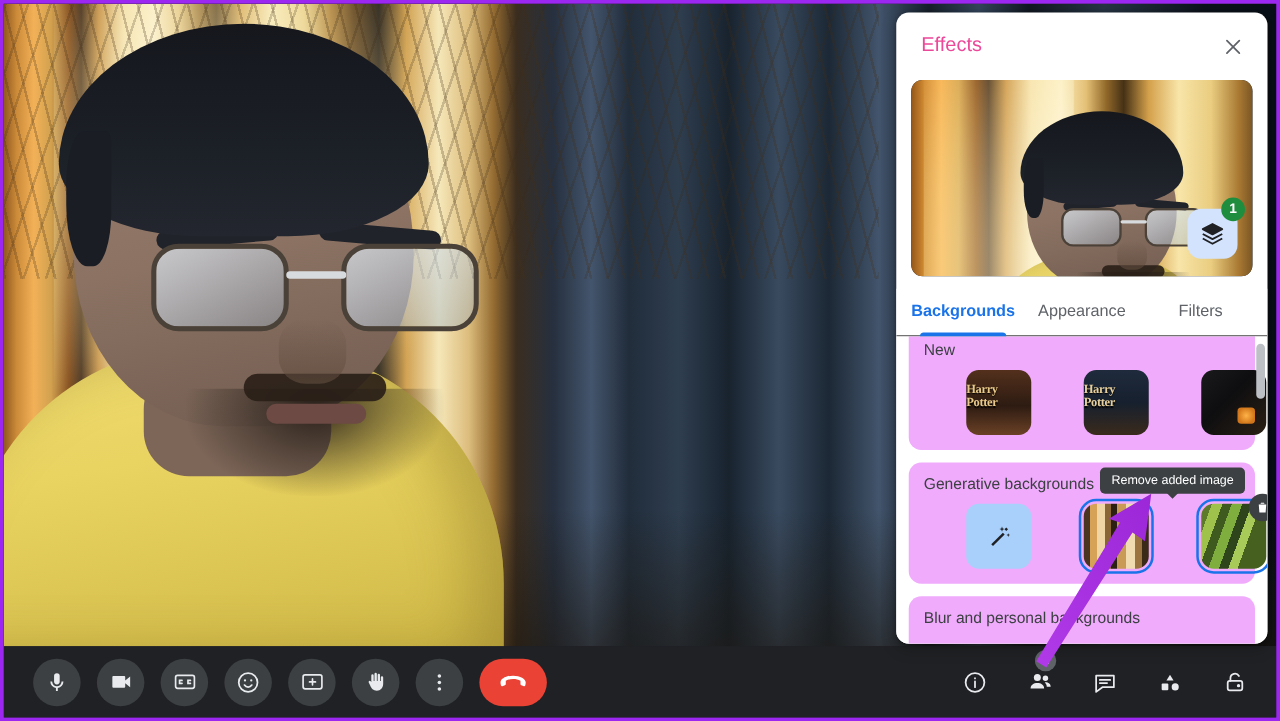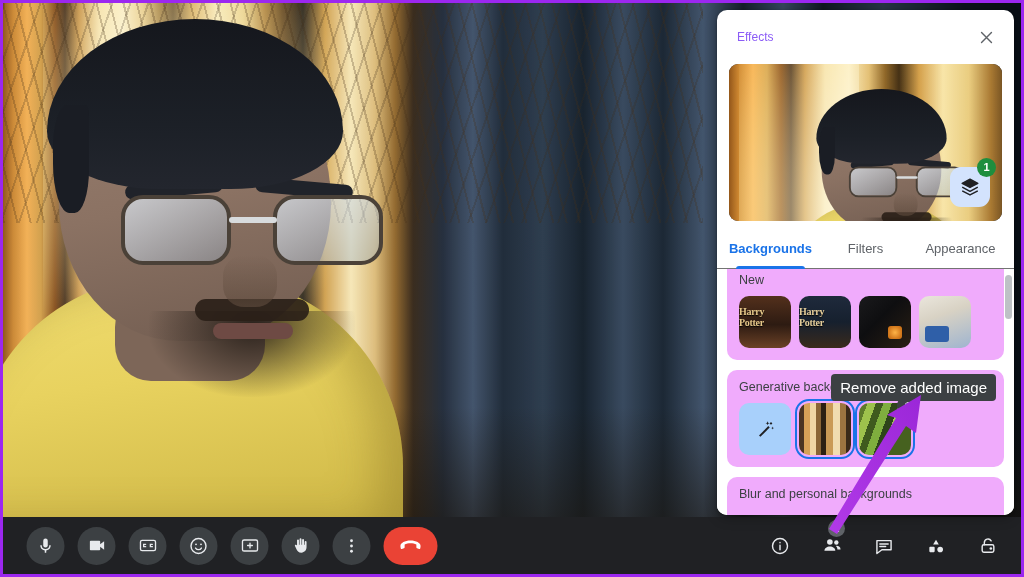--- a/index.html
+++ b/index.html
@@ -163,21 +163,21 @@
   #panel {
     position: absolute; right: 7px; top: 7px; width: 297px; height: 505px;
     background: #fff; border-radius: 10px; overflow: hidden;
     box-shadow: 0 1px 3px rgba(0,0,0,.3), 0 4px 12px rgba(0,0,0,.22);
     display: flex; flex-direction: column;
   }
   #panel-head {
     height: 54px; flex: 0 0 54px; display: flex; align-items: center;
     padding: 0 12px 0 20px;
   }
-  #panel-title { font-size: 12px; color: #8b5cf6; flex: 1; }
+  #panel-title { font-size: 16px; color: #ec4899; flex: 1; }
   #panel-close {
     width: 32px; height: 32px; border-radius: 50%; cursor: pointer;
     display: flex; align-items: center; justify-content: center; color: #5f6368;
   }
   #preview-wrap { padding: 0 12px 10px; flex: 0 0 auto; }
   #preview {
     position: relative; width: 273px; height: 157px; border-radius: 9px;
     overflow: hidden; background: #1b2430;
   }
   #preview .forest { filter: saturate(1.2) contrast(1.05); }
@@ -210,21 +210,21 @@
     background: #fff;
   }
   .section {
     background: #f0abfc; border-radius: 10px; padding: 10px 12px 12px;
     margin-bottom: 10px;
   }
   .section-title { font-size: 12.5px; color: #3c4043; margin-bottom: 9px; }
   .tiles { display: flex; gap: 8px; }
   .tile {
     width: 52px; height: 52px; border-radius: 10px; overflow: hidden;
-    position: relative; cursor: pointer; background: #ccc; flex: 0 0 52px;
+    position: relative; cursor: pointer; background: #ccc; flex: 0 0 52px; margin-left: 34px;
   }
   .tile.sel { outline: 2px solid #1a73e8; outline-offset: 2px; }
   .tile.wand { background: #a8d0fb; display: flex; align-items: center; justify-content: center; }
   .hp {
     background: linear-gradient(180deg, #53301c, #2d1b12 55%, #6b4126);
     display: flex; align-items: flex-start; justify-content: center;
   }
   .hp span {
     font-family: "Liberation Serif", serif; font-size: 10px; font-weight: 700;
     color: #e8c98a; margin-top: 10px; letter-spacing: -.3px;
@@ -260,21 +260,21 @@
       #2e441a 0 38px, #a8ca58 0 45px, #46611f 0 52px);
   }
   .trash-btn {
     position: absolute; right: -8px; top: -8px; width: 22px; height: 22px;
     background: #3c4043; border-radius: 50%; z-index: 6;
     display: flex; align-items: center; justify-content: center; cursor: pointer;
   }
   .tile-holder { position: relative; }
   #tooltip {
     position: absolute; right: 8px; top: 4px; z-index: 12;
-    background: #3c4043; color: #fff; font-size: 15px;
+    background: #3c4043; color: #fff; font-size: 10px;
     padding: 5px 9px; border-radius: 4px; white-space: nowrap; text-align: center;
   }
   #tooltip::after {
     content: ""; position: absolute; left: 50%; bottom: -4px; margin-left: -5px;
     border-left: 5px solid transparent; border-right: 5px solid transparent;
     border-top: 5px solid #3c4043;
   }
   #scrollthumb {
     position: absolute; right: 2px; top: 6px; width: 7px; height: 44px;
     background: #bdc1c6; border-radius: 4px; cursor: pointer;
@@ -450,22 +450,22 @@
             <path d="M3.5 12.2L12 16.7l8.5-4.5"></path>
             <path d="M3.5 16.2L12 20.7l8.5-4.5"></path>
           </svg>
         </div>
         <div id="layers-badge">1</div>
       </div>
     </div>
 
     <div id="tabs">
       <div class="tab active">Backgrounds</div>
+      <div class="tab">Appearance</div>
       <div class="tab">Filters</div>
-      <div class="tab">Appearance</div>
     </div>
 
     <div id="scroll">
 
       <div class="section" style="margin-top:-10px;padding-top:14px">
         <div class="section-title">New</div>
         <div class="tiles">
           <div class="tile hp">
             <span>Harry Potter</span>
           </div>

